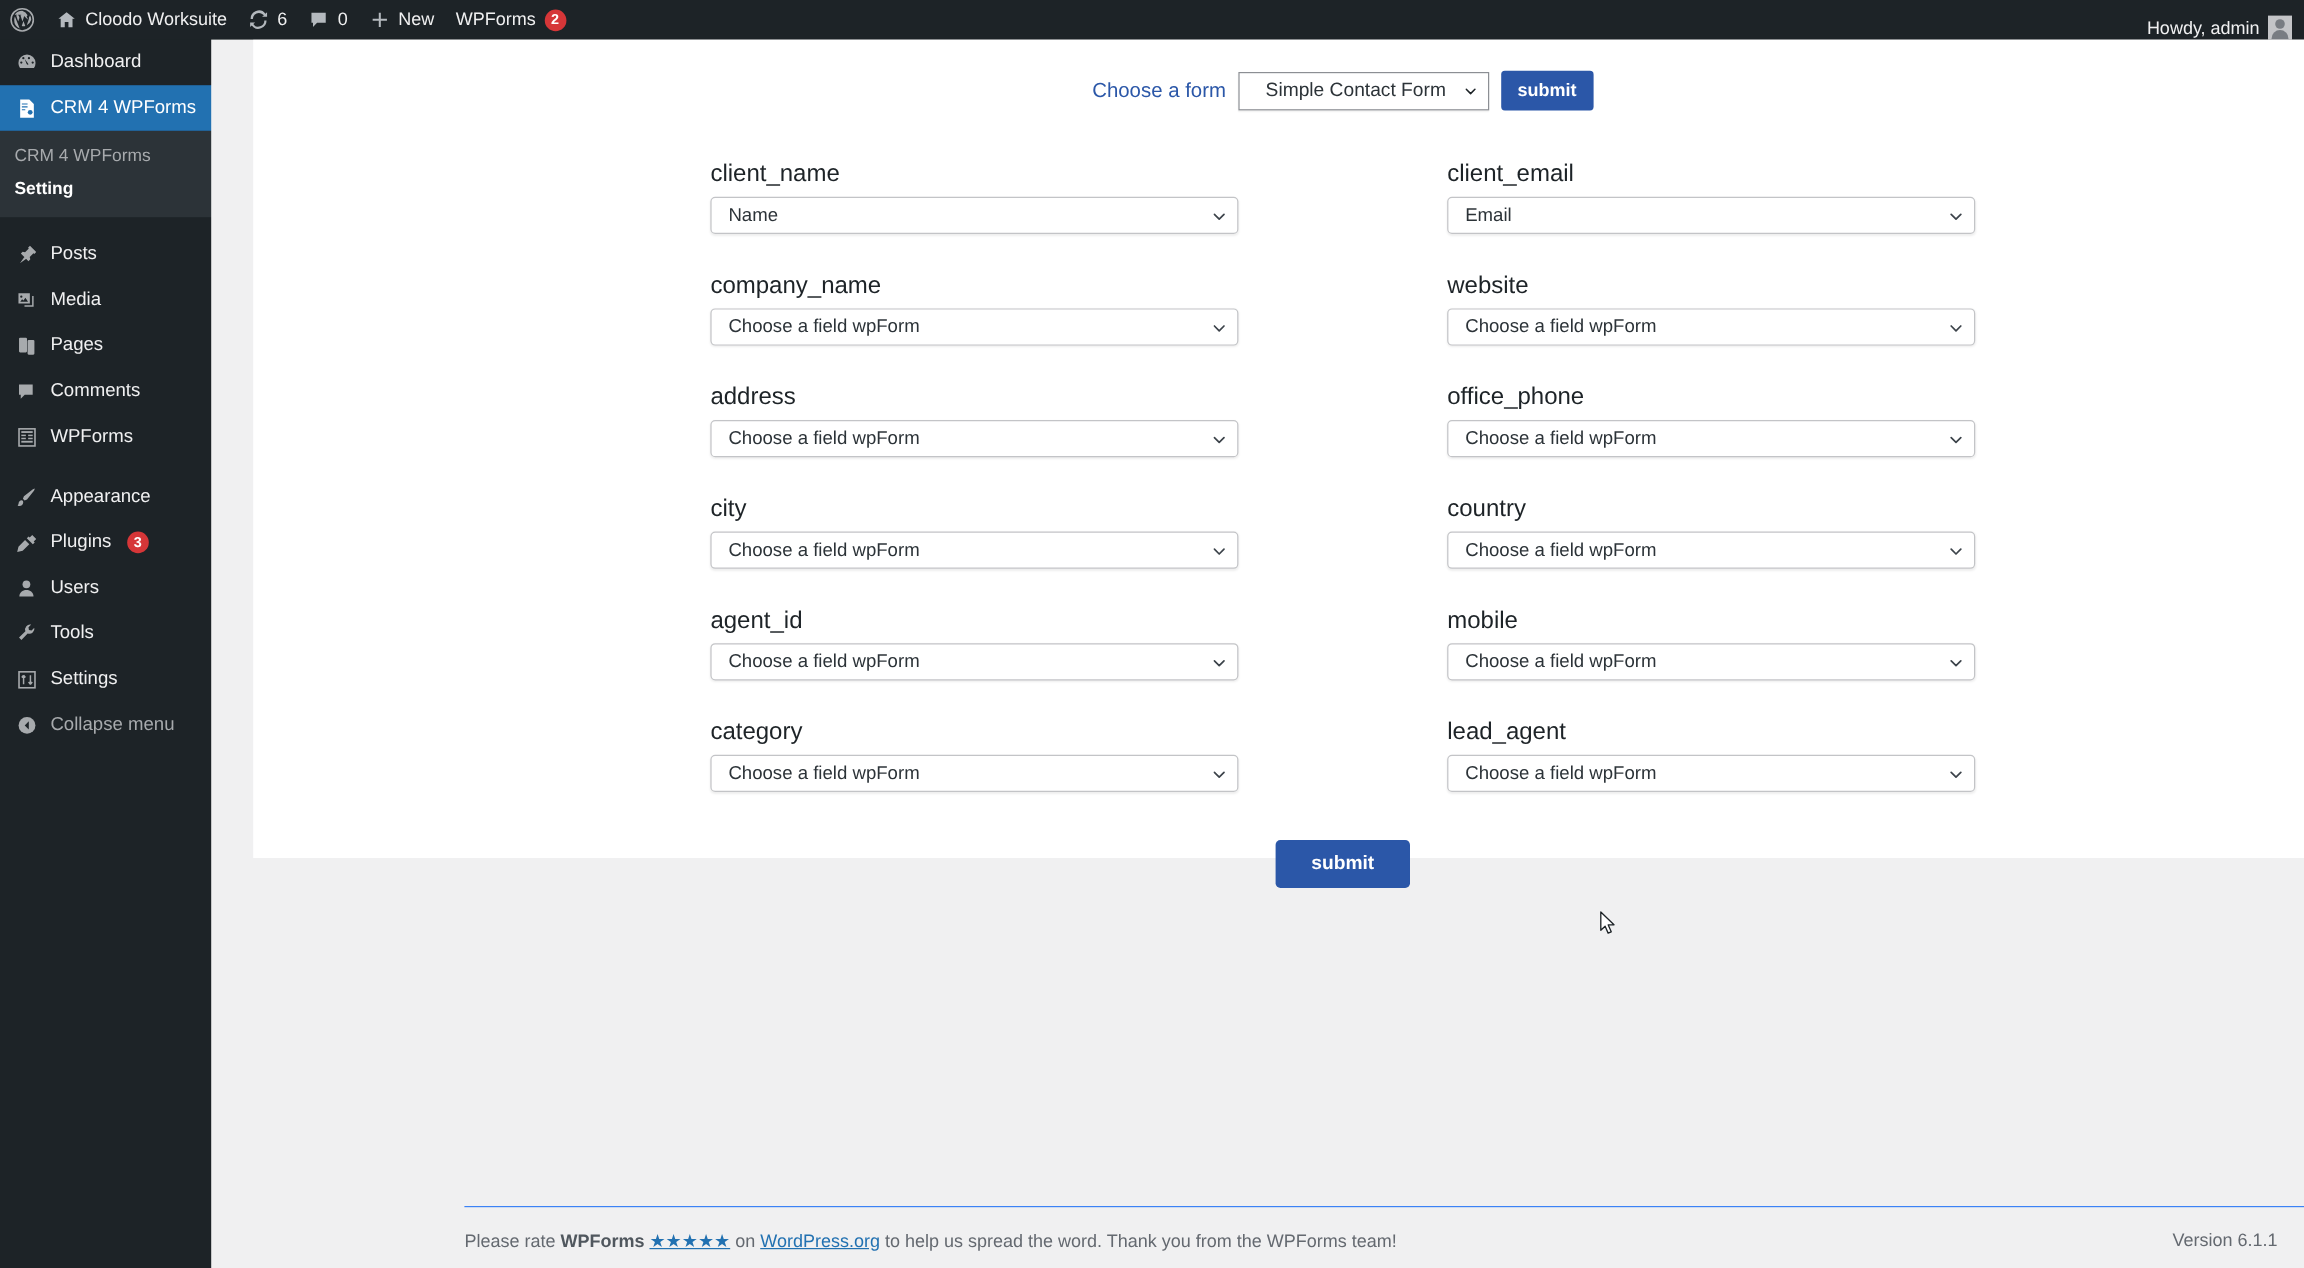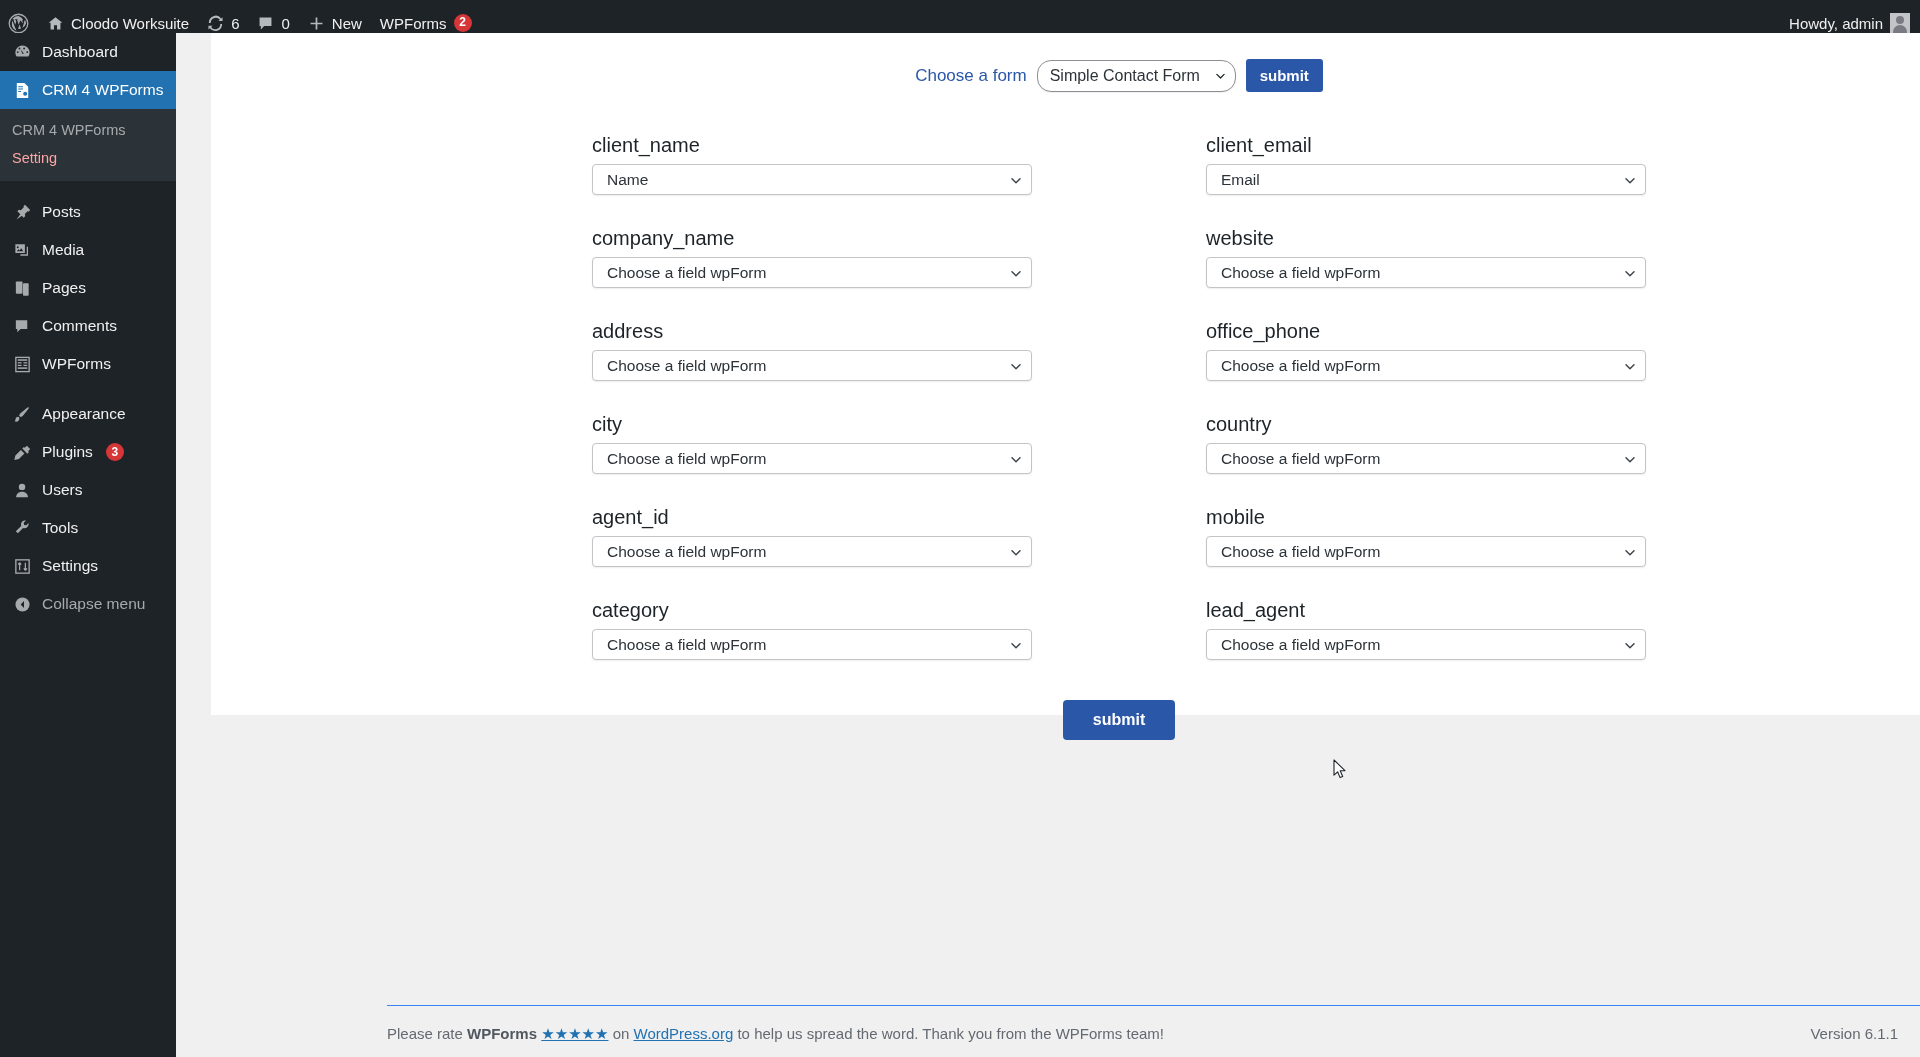--- a/index.html
+++ b/index.html
@@ -7,21 +7,21 @@
     width: 1920px; height: 1057px;
     background: #f0f0f1;
     font-family: "Liberation Sans", sans-serif;
     overflow: hidden;
   }
 
   
   #adminbar {
     position: absolute; top: 0; left: 0; width: 1920px; height: 46px;
     background: #1d2327; color: #f0f0f1;
-    display: flex; align-items: center; font-size: 15px;
+    display: flex; font-size: 15px;
   }
   .ab-item {
     display: flex; align-items: center; gap: 7px;
     height: 33px; padding: 0 9px; color: #f0f0f1; white-space: nowrap;
   }
   .ab-item .ab-txt { font-size: 15px; color: #f0f0f1; }
   .ab-item .ab-num { font-size: 15px; color: #f0f0f1; }
   .ab-logo { padding-left: 8px; padding-right: 9px; }
   .ab-spacer { flex: 1 1 auto; }
   .ab-right { display: flex; align-items: center; gap: 9px; padding-right: 10px; }
@@ -62,21 +62,21 @@
     content: ""; position: absolute; right: -8px; top: 50%; margin-top: -8px;
     border: 8px solid transparent; border-right-color: #f0f0f1;
     border-left: 0; width: 0; height: 0;
   }
   .menu-item.collapse { color: #a7aaad; }
   .submenu { background: #2c3338; padding: 7px 0 9px 0; }
   .submenu a {
     display: block; padding: 6px 12px 6px 12px; font-size: 14.5px;
     color: #a7aaad; text-decoration: none;
   }
-  .submenu a.current { color: #fca5a5; font-weight: 400; }
+  .submenu a.current { color: #ffffff; font-weight: 700; }
   .menu-gap { height: 12px; }
   .sb-badge {
     background: #d63638; color: #fff; border-radius: 10px; font-size: 12px;
     line-height: 18px; min-width: 18px; height: 18px; text-align: center;
     padding: 0 5px; font-weight: 600; margin-left: 3px;
   }
 
   
   #main {
     position: absolute; top: 33px; left: 176px; right: 0; bottom: 0;
@@ -87,22 +87,22 @@
     background: #fff;
     margin-left: 13px;
   }
   .chooser {
     display: flex; align-items: center; justify-content: center;
     gap: 10px; padding-top: 26px;
   }
   .chooser-label { color: #2b57a8; font-size: 17px; }
   .form-select {
     appearance: none; -webkit-appearance: none;
-    border: 1px solid #8c8f94; border-radius: 14px; background: #fff;
-    height: 32px; padding: 0 34px 0 12px; font-size: 16px; color: #2c3338;
+    border: 1px solid #8c8f94; border-radius: 0; background: #fff;
+    height: 32px; padding: 0 34px 0 22px; font-size: 16px; color: #2c3338;
     font-family: "Liberation Sans", sans-serif;
     box-shadow: 0 1px 1px rgba(0,0,0,.06);
   }
   .sel-wrap { position: relative; display: inline-block; }
   .sel-wrap .chev {
     position: absolute; right: 11px; top: 50%; margin-top: -4px;
     width: 9px; height: 9px; pointer-events: none;
   }
   .btn-submit-sm {
     background: #2b57a8; color: #fff; border: none; border-radius: 3px;

